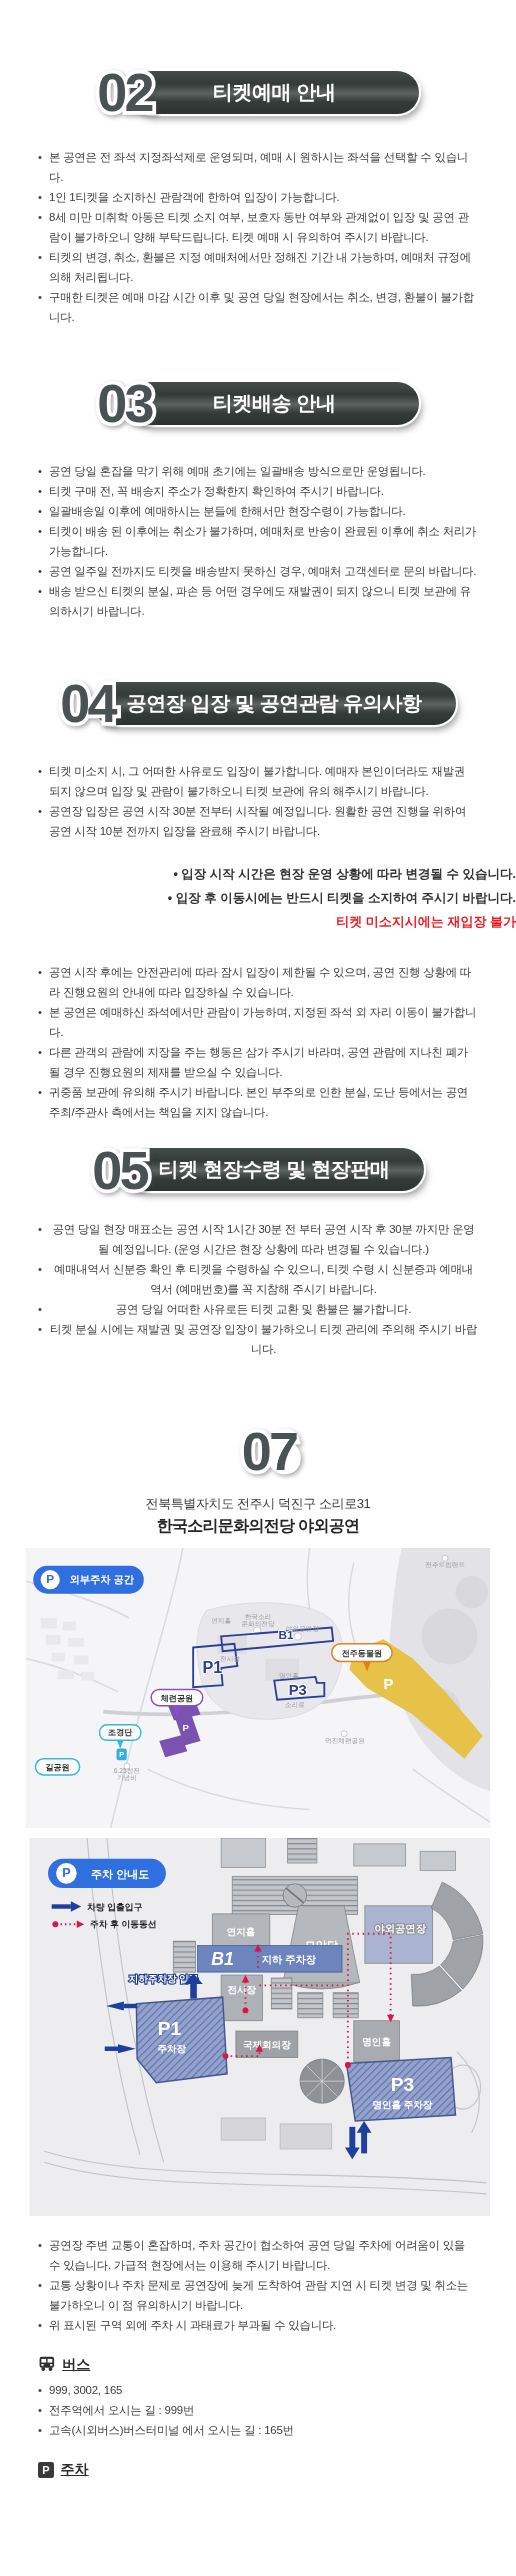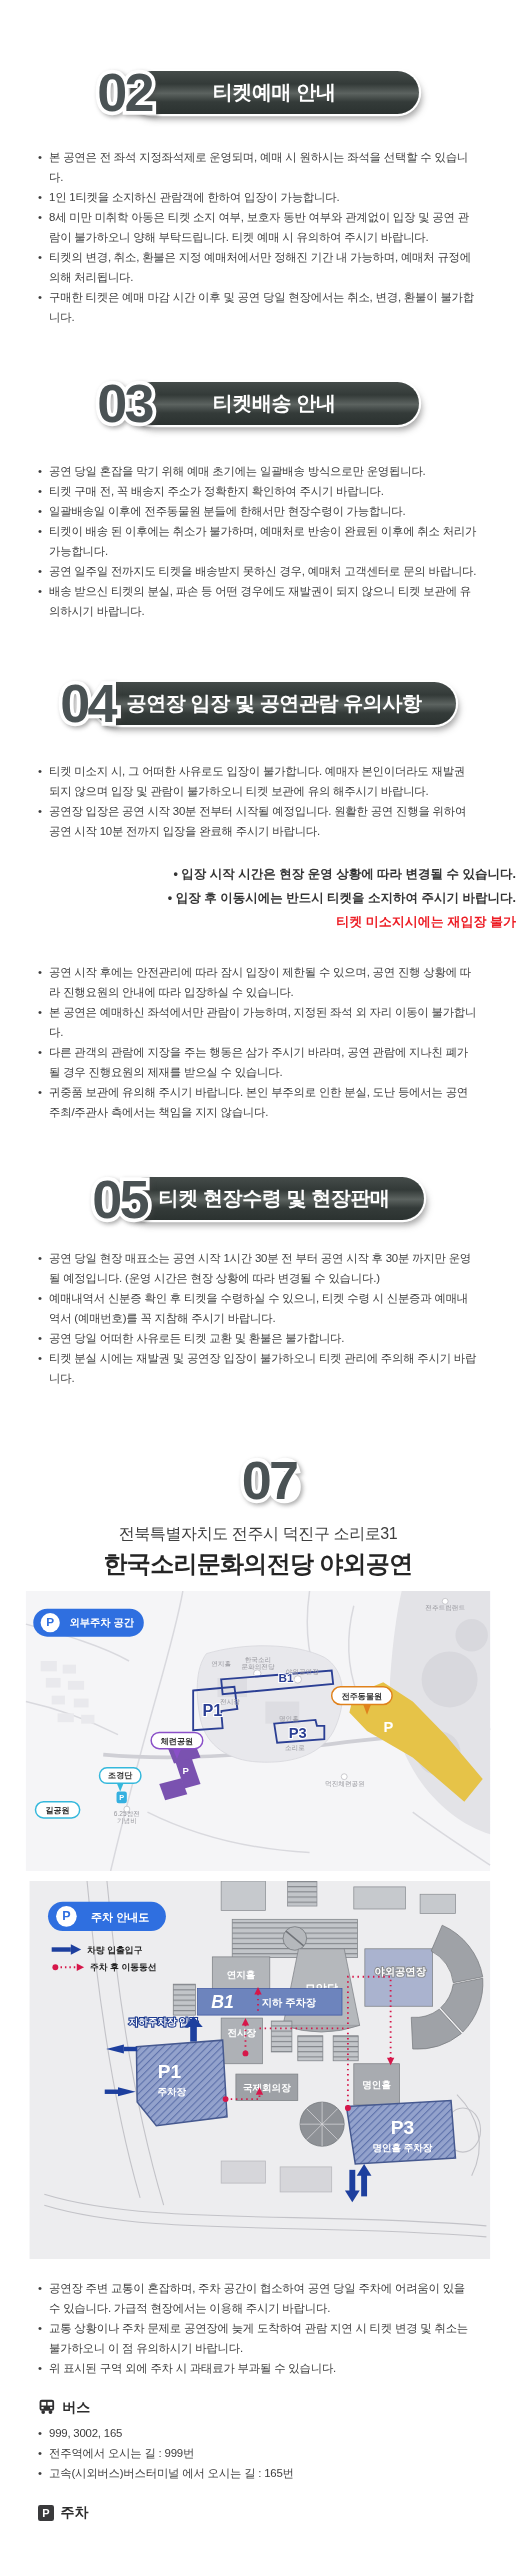--- a/index.html
+++ b/index.html
@@ -17,27 +17,27 @@
 
   
   .bullets{list-style:none;margin:0 38px;padding:0;font-size:11.4px;line-height:20px;color:#3c3c3c;letter-spacing:-0.2px;}
   .bullets li{position:relative;padding-left:11px;}
   .bullets li::before{content:"\2022";position:absolute;left:0;top:0;color:#3c3c3c;}
 
   .highlight{text-align:right;font-weight:800;font-size:12.5px;line-height:23.6px;color:#353535;}
   .highlight .warn{font-size:13px;}
 
   
-  .addr{text-align:center;font-size:16px;color:#3f3f3f;letter-spacing:-0.4px;}
-  .venue{text-align:center;font-size:24px;font-weight:900;color:#252525;letter-spacing:-0.7px;}
+  .addr{text-align:center;font-size:13px;color:#3f3f3f;letter-spacing:-0.4px;}
+  .venue{text-align:center;font-size:16px;font-weight:900;color:#252525;letter-spacing:-0.7px;}
   .mapwrap{width:516px;}
   .mapwrap svg{display:block;}
 
   
-  .info-head{display:flex;align-items:center;gap:6.6px;margin:0 38px;font-size:14px;font-weight:800;color:#2d2d2d;}
+  .info-head{display:flex;align-items:center;gap:6.6px;margin:0 38px;font-size:14px;font-weight:800;color:#2d2d2d;text-decoration:underline;}
   .p-icon{width:16px;height:16px;border-radius:2.2px;background:#3a3a3c;color:#fff;font-weight:800;font-size:11px;display:flex;align-items:center;justify-content:center;}
   .info-bullets{margin-top:5.9px;}
 </style>
 </head>
 <body>
 
 <div class="page">
 
   <section>
     <div class="sec-header">
@@ -58,21 +58,21 @@
   <section style="margin-top:49px;">
     <div class="sec-header">
       <span class="sec-num" data-text="03">03</span>
       <div class="sec-pill">
         <span>티켓배송 안내</span>
       </div>
     </div>
     <ul class="bullets" style="margin-top:31px;">
       <li>공연 당일 혼잡을 막기 위해 예매 초기에는 일괄배송 방식으로만 운영됩니다.</li>
       <li>티켓 구매 전, 꼭 배송지 주소가 정확한지 확인하여 주시기 바랍니다.</li>
-      <li>일괄배송일 이후에 전주동물원 분들에 한해서만 현장수령이 가능합니다.</li>
+      <li>일괄배송일 이후에 예매하시는 분들에 한해서만 현장수령이 가능합니다.</li>
       <li>티켓이 배송 된 이후에는 취소가 불가하며, 예매처로 반송이 완료된 이후에 취소 처리가 가능합니다.</li>
       <li>공연 일주일 전까지도 티켓을 배송받지 못하신 경우, 예매처 고객센터로 문의 바랍니다.</li>
       <li>배송 받으신 티켓의 분실, 파손 등 어떤 경우에도 재발권이 되지 않으니 티켓 보관에 유의하시기 바랍니다.</li>
     </ul>
   </section>
 
   <section style="margin-top:55px;">
     <div class="sec-header">
       <span class="sec-num" data-text="04">04</span>
       <div class="sec-pill">
@@ -89,21 +89,21 @@
       <div class="warn" style="color:#ed1c24;">티켓 미소지시에는 재입장 불가</div>
     </div>
     <ul class="bullets" style="margin-top:28px;">
       <li>공연 시작 후에는 안전관리에 따라 잠시 입장이 제한될 수 있으며, 공연 진행 상황에 따라 진행요원의 안내에 따라 입장하실 수 있습니다.</li>
       <li>본 공연은 예매하신 좌석에서만 관람이 가능하며, 지정된 좌석 외 자리 이동이 불가합니다.</li>
       <li>다른 관객의 관람에 지장을 주는 행동은 삼가 주시기 바라며, 공연 관람에 지나친 폐가 될 경우 진행요원의 제재를 받으실 수 있습니다.</li>
       <li>귀중품 보관에 유의해 주시기 바랍니다. 본인 부주의로 인한 분실, 도난 등에서는 공연 주최/주관사 측에서는 책임을 지지 않습니다.</li>
     </ul>
   </section>
 
-  <section style="margin-top:50px;">
+  <section style="margin-top:21px;text-align:center;">
     <div class="sec-header">
       <span class="sec-num" data-text="05">05</span>
       <div class="sec-pill">
         <span>티켓 현장수령 및 현장판매</span>
       </div>
     </div>
     <ul class="bullets" style="margin-top:22px;">
       <li>공연 당일 현장 매표소는 공연 시작 1시간 30분 전 부터 공연 시작 후 30분 까지만 운영될 예정입니다. (운영 시간은 현장 상황에 따라 변경될 수 있습니다.)</li>
       <li>예매내역서 신분증 확인 후 티켓을 수령하실 수 있으니, 티켓 수령 시 신분증과 예매내역서 (예매번호)를 꼭 지참해 주시기 바랍니다.</li>
       <li>공연 당일 어떠한 사유로든 티켓 교환 및 환불은 불가합니다.</li>

